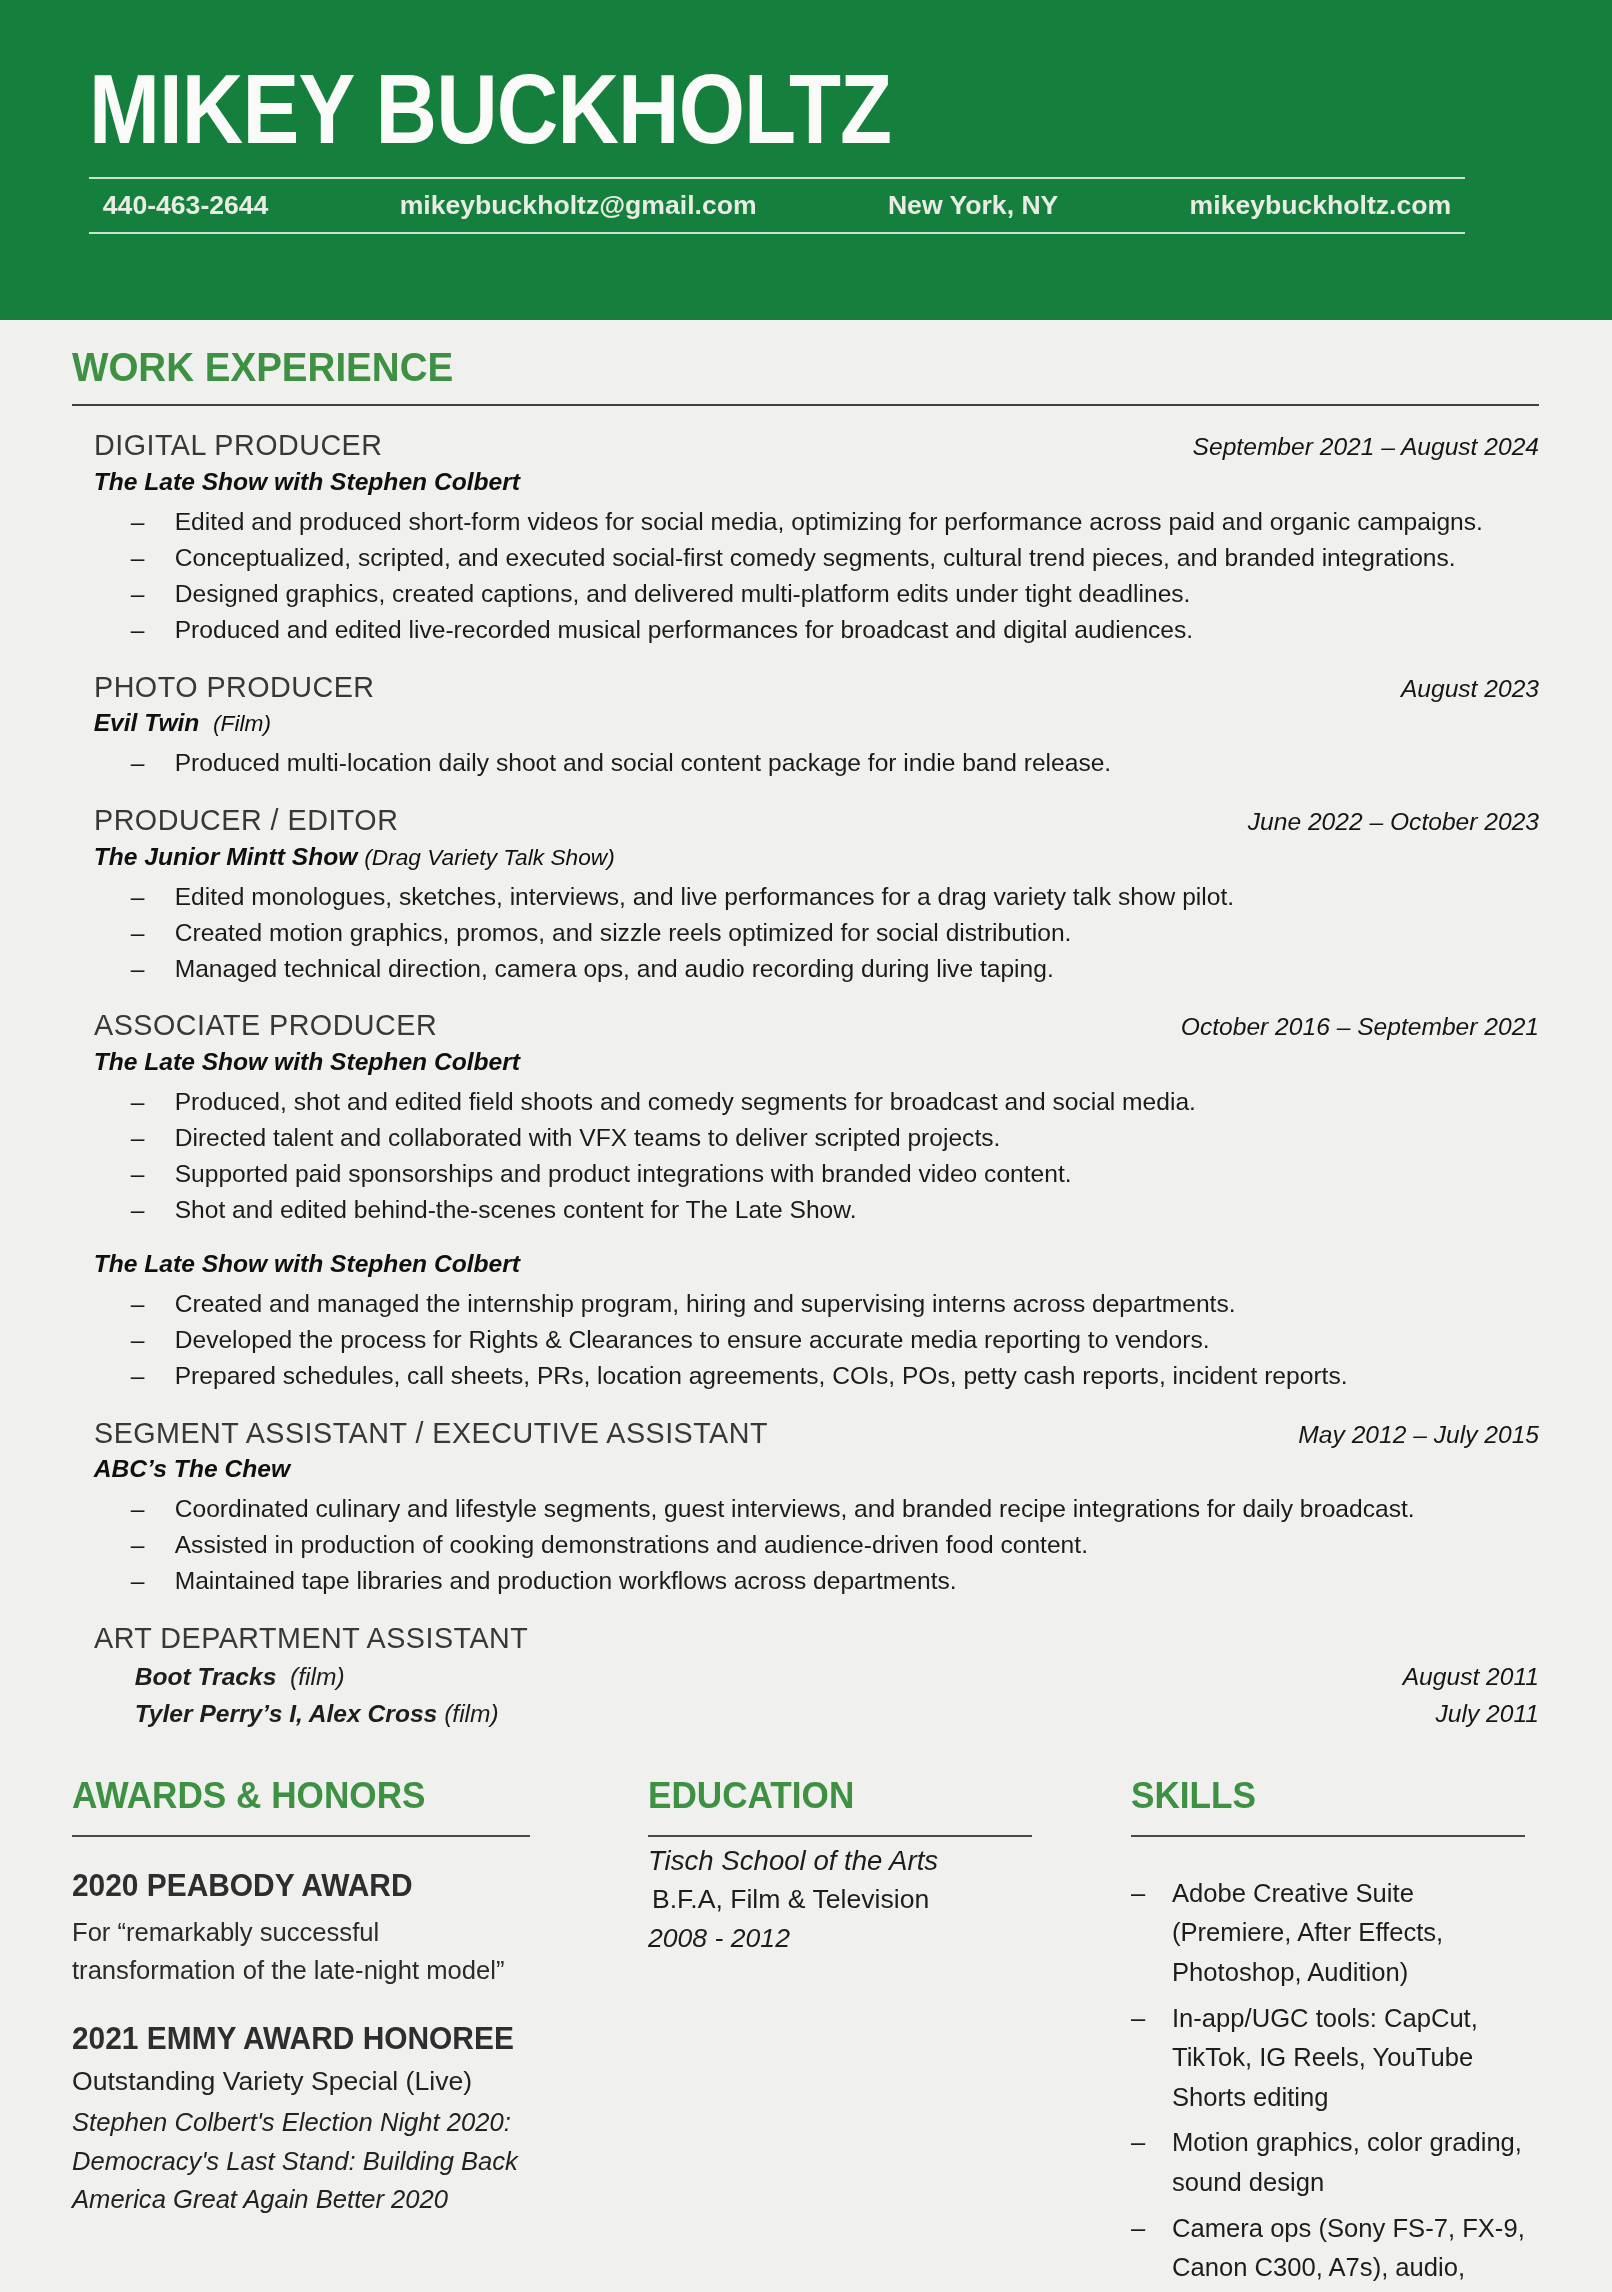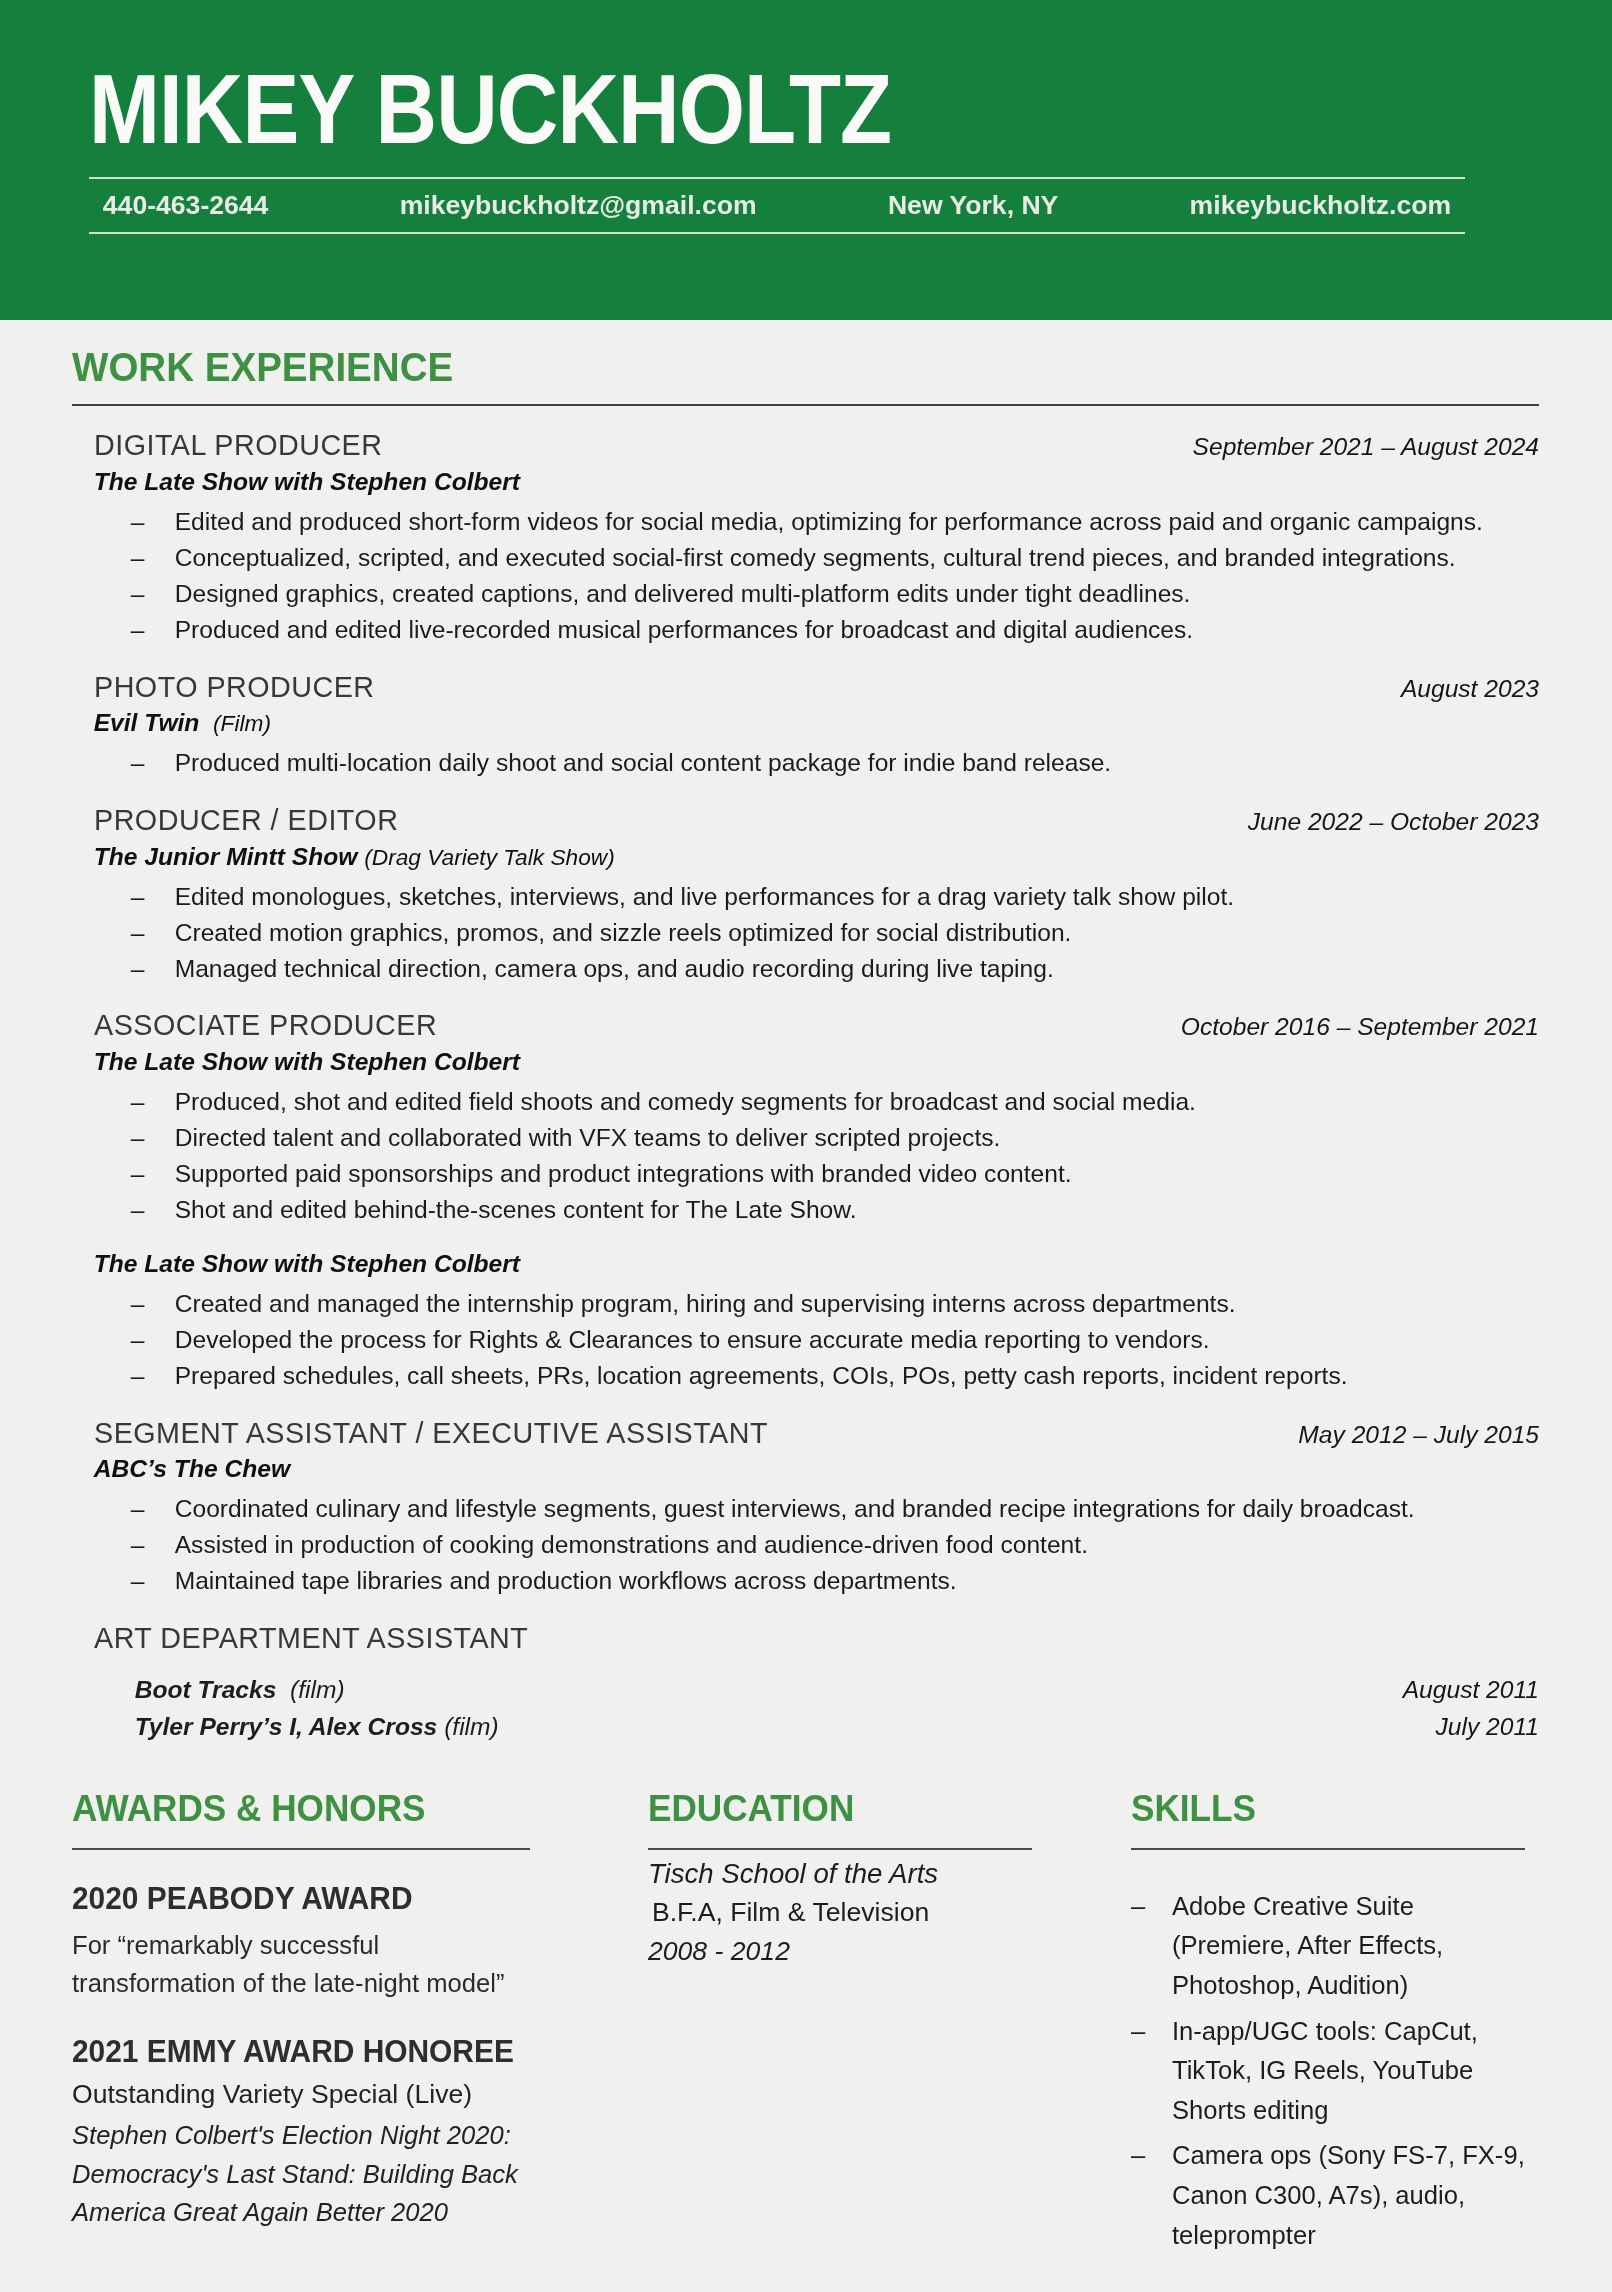--- a/index.html
+++ b/index.html
@@ -38,21 +38,21 @@
     margin:0; font-size:29.6px; font-weight:400; color:#383838; letter-spacing:0.5px;
     white-space:nowrap; transform:scaleX(0.97); transform-origin:left;
   }
   .job-dates { font-style:italic; font-size:24.6px; color:#161616; white-space:nowrap; }
   .company { margin:5.9px 0 0; font-size:24.6px; color:#101010; }
   .company-name { font-weight:700; font-style:italic; }
   .company-note { font-style:italic; font-size:22.7px; }
   .bullets { list-style:none; margin:7.9px 0 0; padding:0; }
   .bullets li { position:relative; padding-left:81px; font-size:24.6px; line-height:36px; color:#1b1b1b; }
   .bullets li::before { content:"–"; position:absolute; left:37px; top:0; color:#1b1b1b; }
-  .films { margin-top:16px; padding-left:41px; }
+  .films { margin-top:3px; padding-left:41px; }
   .film-row { display:flex; justify-content:space-between; font-size:24.6px; line-height:37px; }
   .film-name { font-weight:700; font-style:italic; }
   .film-note { font-style:italic; }
   .film-date { font-style:italic; color:#161616; }
   
   .bottom {
     margin-top:43px;
     display:grid; grid-template-columns:517px 424px 408px; column-gap:59px;
   }
   .col-head {
@@ -213,19 +213,20 @@
       <p class="edu-degree">B.F.A,  Film &amp; Television</p>
       <p class="edu-years">2008 - 2012</p>
     </section>
 
     <section>
       <h2 class="col-head">SKILLS</h2>
       <hr class="col-rule rule-skills">
       <ul class="skill-list">
         <li>Adobe Creative Suite (Premiere, After Effects, Photoshop, Audition)</li>
         <li>In-app/UGC tools: CapCut, TikTok, IG Reels, YouTube Shorts editing</li>
+        <li>Motion graphics, color grading, sound design</li>
         <li>Camera ops (Sony FS-7, FX-9, Canon C300, A7s), audio, teleprompter</li>
       </ul>
     </section>
 
   </div>
 </main>
 
 
 </body></html>

